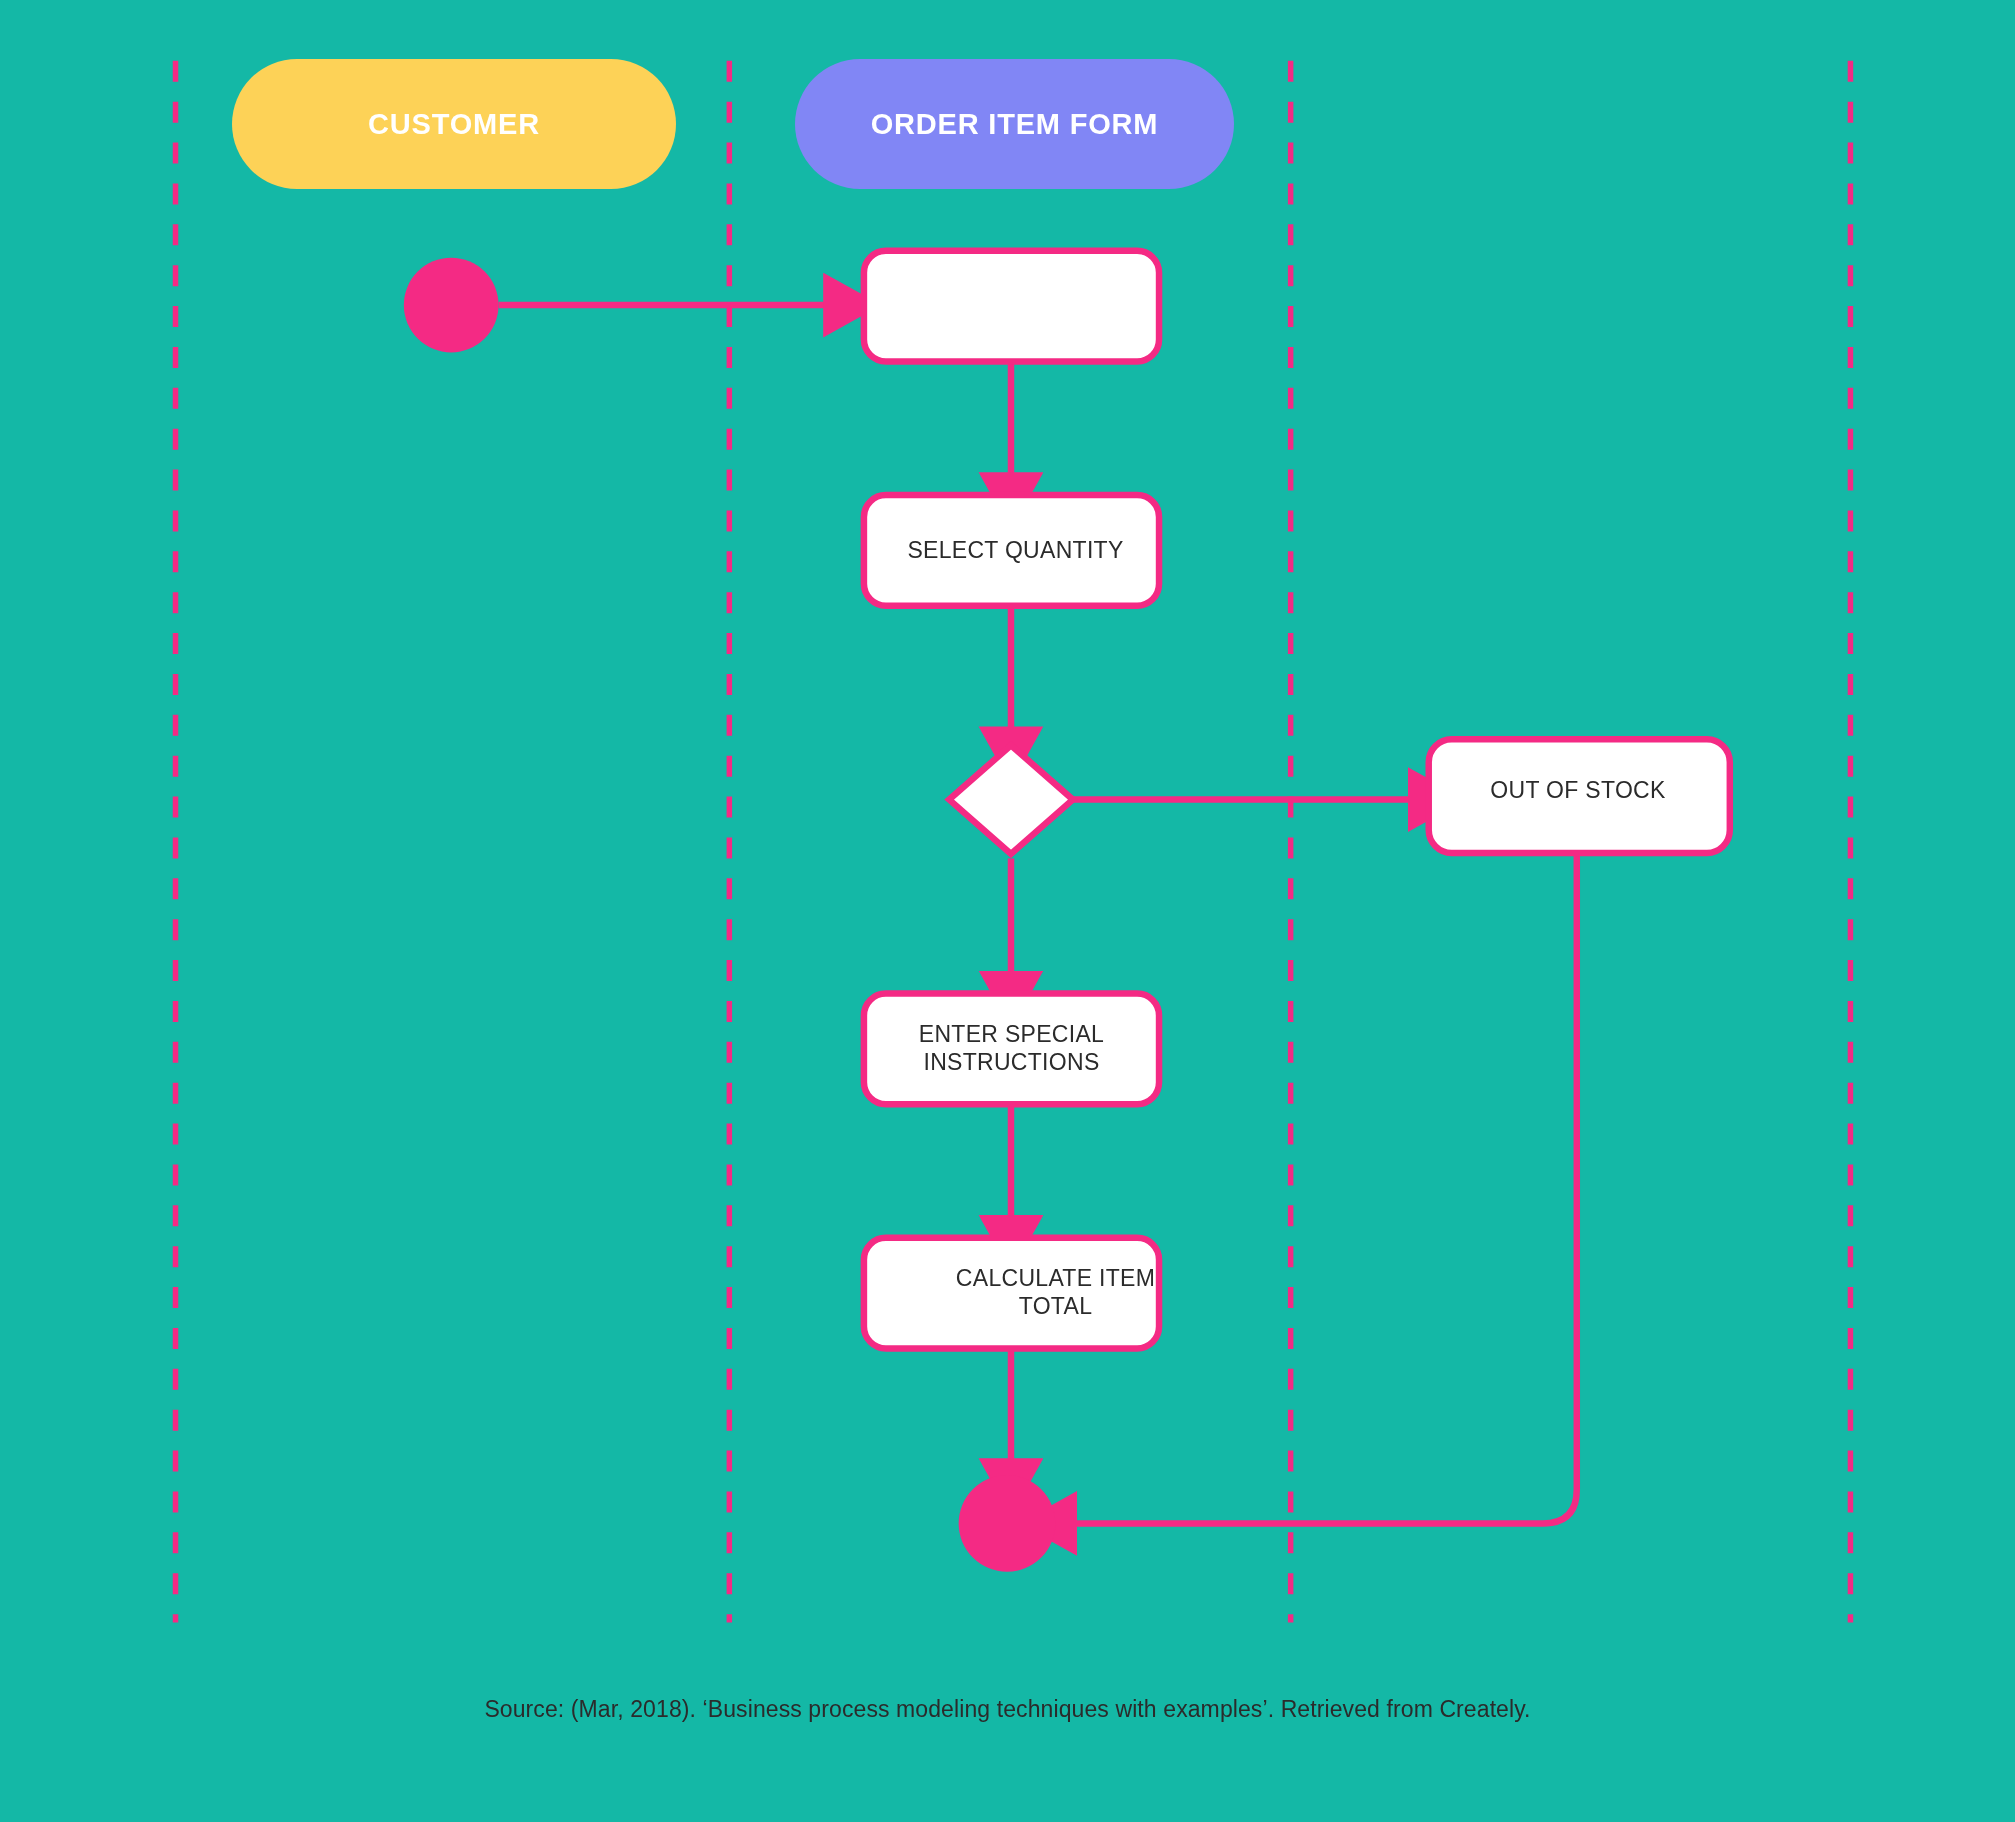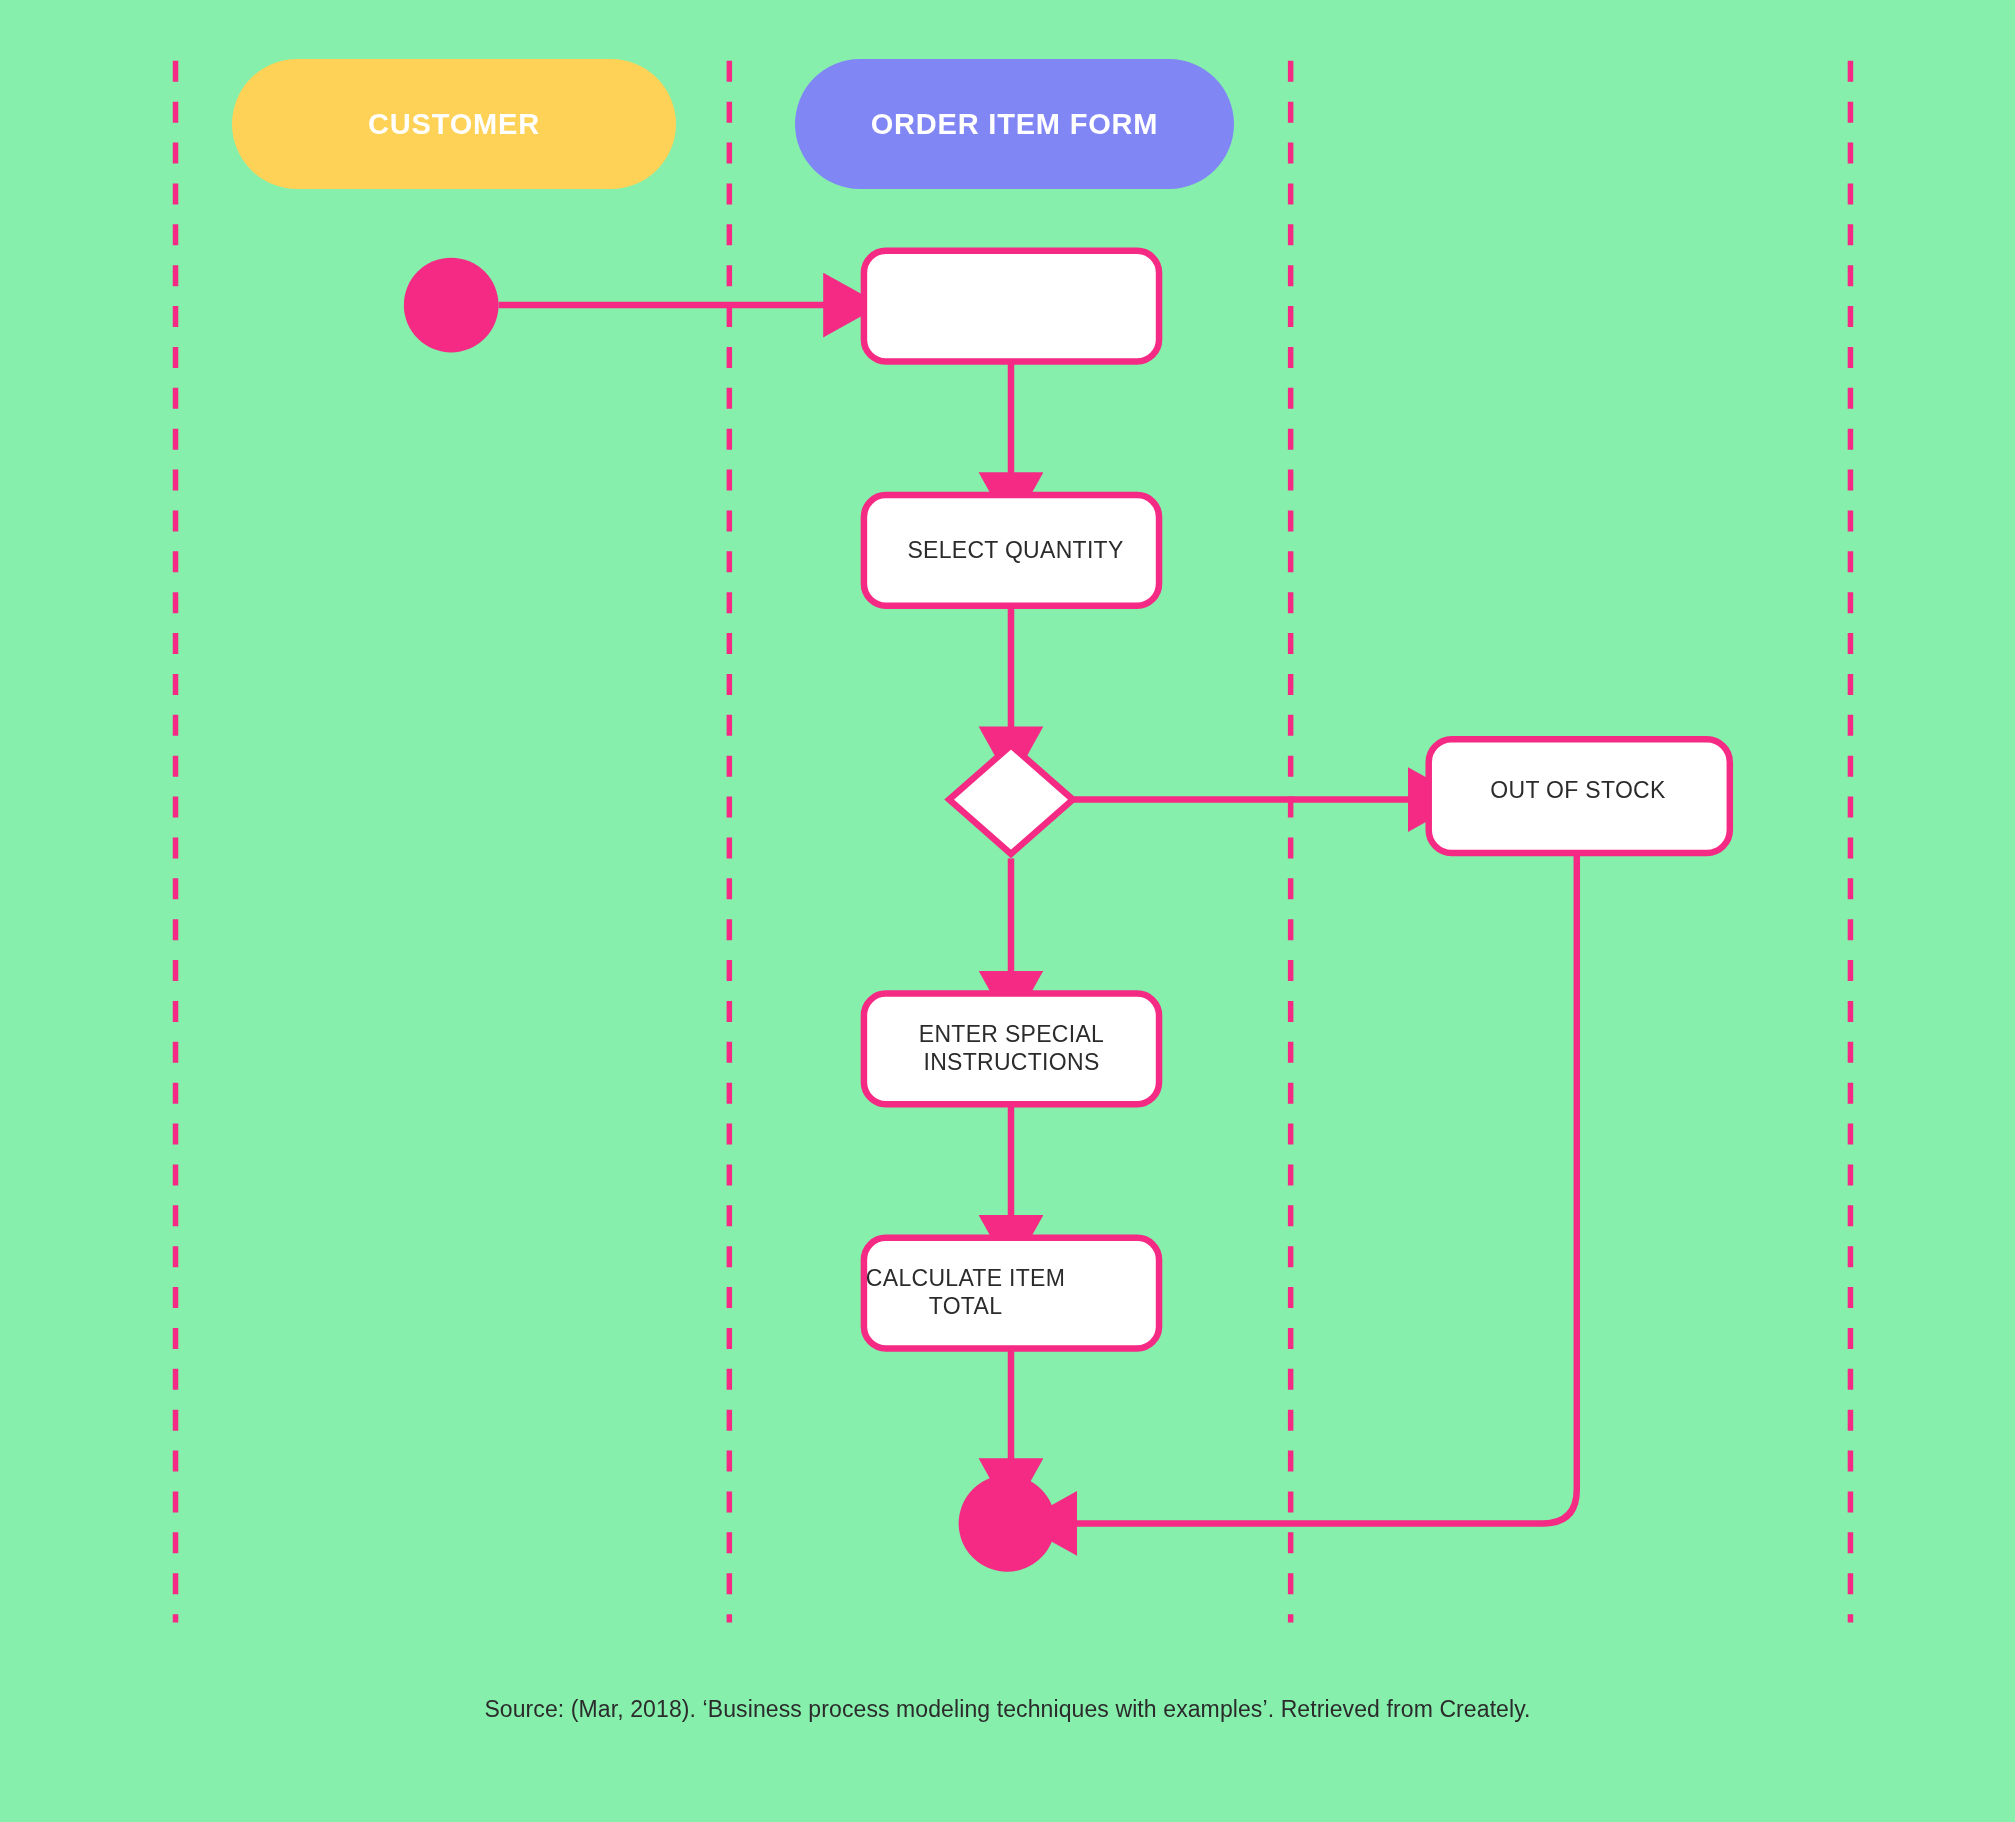--- a/index.html
+++ b/index.html
@@ -8,21 +8,21 @@
     background: #ffffff;
   }
   body {
     font-family: "Liberation Sans", sans-serif;
     -webkit-font-smoothing: antialiased;
   }
   #stage {
     position: relative;
     width: 2015px;
     height: 1822px;
-    background: #86efac;
+    background: #14b8a6;
     overflow: hidden;
   }
   #diagram-svg {
     position: absolute;
     inset: 0;
     width: 2015px;
     height: 1822px;
     display: block;
   }
 
@@ -62,21 +62,21 @@
     font-size: 23px;
     letter-spacing: 0.3px;
     line-height: 1.22;
     white-space: pre-line;
     box-sizing: border-box;
     pointer-events: none;
   }
   #node-select-item-label      { left: 862px; top: 249px;  width: 299px; height: 112px; }
   #node-select-quantity-label  { left: 862px; top: 494px;  width: 299px; height: 112px; padding-left: 8px; }
   #node-enter-special-label    { left: 862px; top: 992px; width: 299px; height: 112px; }
-  #node-calculate-total-label  { left: 816px; top: 1236px; width: 299px; height: 112px; }
+  #node-calculate-total-label  { left: 906px; top: 1236px; width: 299px; height: 112px; }
   #node-out-of-stock-label     { left: 1426px; top: 733px; width: 304px; height: 114px; }
 
   
   #source-caption {
     position: absolute;
     left: 0;
     top: 1695px;
     width: 2015px;
     text-align: center;
     color: #2b2b2b;

